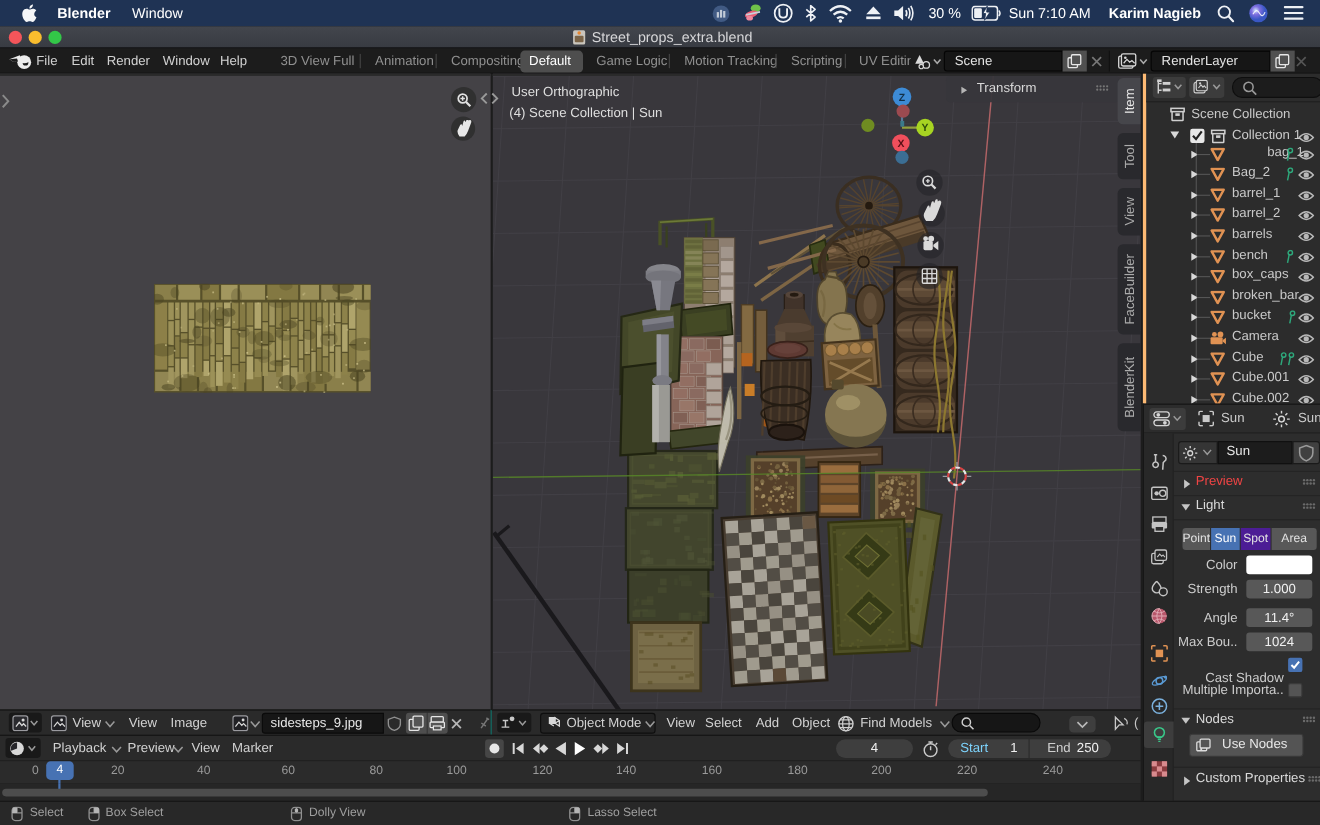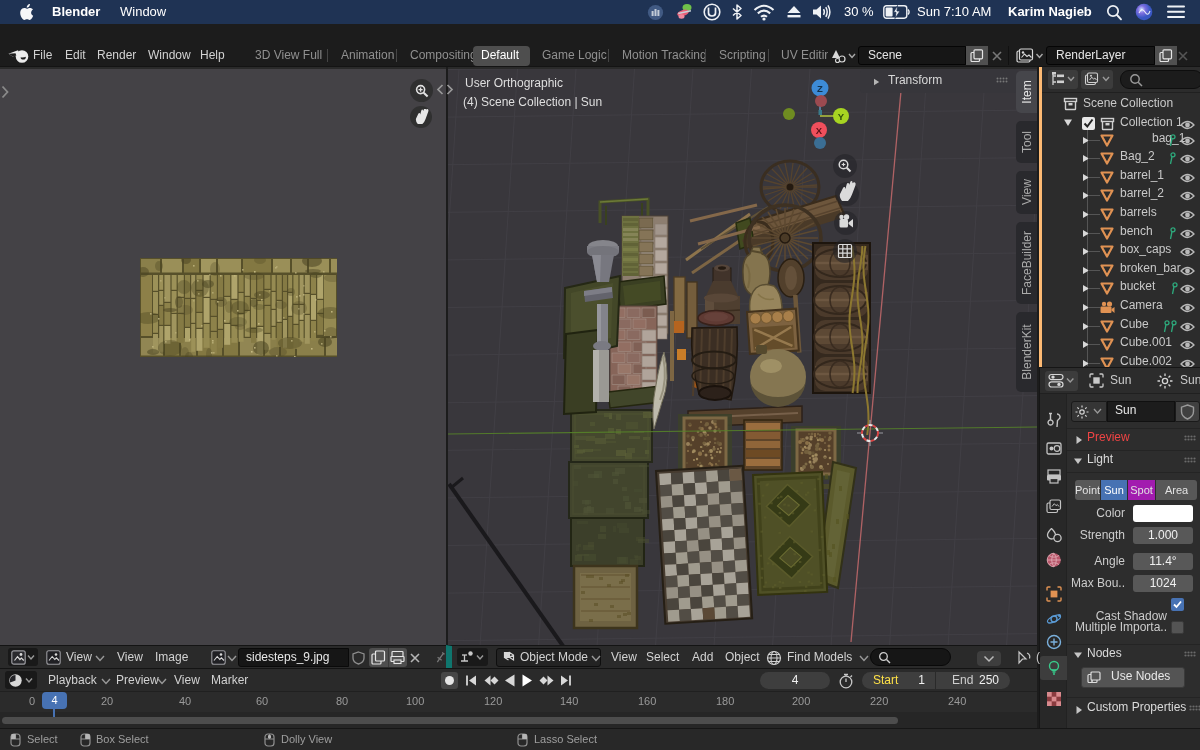--- a/index.html
+++ b/index.html
@@ -94,20 +94,33 @@
         <path d="M4 10 Q7 4 10 9 T15 8" fill="none" stroke="#fff" stroke-width="1.1" opacity=".85"></path>
       </svg>
 
     <svg class="abs" style="left:527px;top:5px;" width="19" height="14" viewBox="0 0 19 14">
         <rect x="0" y="0.5" width="18" height="2" rx="1" fill="#eef1f5"></rect>
         <rect x="0" y="5.8" width="18" height="2" rx="1" fill="#eef1f5"></rect>
         <rect x="0" y="11" width="18" height="2" rx="1" fill="#eef1f5"></rect>
       </svg>
   </div>
 
+  <div class="abs" style="left:0;top:24px;width:1200px;height:20px;background:linear-gradient(#43464d,#383b42);border-bottom:1px solid #17181c;">
+    <span class="abs" style="left:8px;top:4px;width:12px;height:12px;border-radius:50%;background:#f3555a;"></span>
+    <span class="abs" style="left:26px;top:4px;width:12px;height:12px;border-radius:50%;background:#f9bd2e;"></span>
+    <span class="abs" style="left:44px;top:4px;width:12px;height:12px;border-radius:50%;background:#33c748;"></span>
+    <span class="abs txt" style="left:520px;top:0;height:20px;line-height:20px;color:#d6d6d8;font-size:13px;">
+      <svg class="abs" style="left:0;top:3px;" width="13" height="14" viewBox="0 0 13 14">
+          <rect x="1" y="0.5" width="11" height="13" rx="1.5" fill="#c9c5bd"></rect>
+          <rect x="2.5" y="5.5" width="8" height="6" rx="1" fill="#7a6347"></rect>
+          <circle cx="6.5" cy="3" r="1.6" fill="#e8862f"></circle>
+        </svg>
+      <span class="abs" style="left:18px;top:0;">Street_props_extra.blend</span>
+    </span>
+  </div>
 
   <div class="abs" style="left:0;top:44px;width:1200px;height:23px;background:#1c1c1c;border-bottom:1px solid #141414;"></div>
   <div class="abs" id="topbar" style="left:0;top:44px;width:1200px;height:23px;font-size:12px;color:#d2d2d2;line-height:22px;">
 
     <svg class="abs" style="left:8px;top:3px;" width="22" height="17" viewBox="0 0 22 17">
         <circle cx="14" cy="9.5" r="6.3" fill="#ececec"></circle>
         <circle cx="15.2" cy="10" r="2.6" fill="#1c1c1c"></circle>
         <ellipse cx="14" cy="7.8" rx="5.2" ry="2.6" fill="#ececec"></ellipse>
         <polygon points="0.5,6.8 10,3.2 12,7.2 4.5,9.4" fill="#ececec"></polygon>
         <polygon points="0.5,6.8 7.5,6.2 8.3,8.6 4.5,9.4" fill="#1c1c1c"></polygon>
@@ -1497,21 +1510,21 @@
             <circle cx="1.5" cy="4.5" r="1.1"></circle>
             <circle cx="4.5" cy="4.5" r="1.1"></circle>
             <circle cx="7.5" cy="4.5" r="1.1"></circle>
             <circle cx="10.5" cy="4.5" r="1.1"></circle>
           </g>
         </svg>
       <span class="abs" style="left:0;top:78px;width:134px;height:1px;background:#242424;"></span>
 
       <span class="abs txt" style="left:8px;top:86px;width:25px;height:20px;background:#585858;border-radius:3px 0 0 3px;text-align:center;line-height:20px;color:#e2e2e2;font-size:11px;">Point</span>
       <span class="abs txt" style="left:34px;top:86px;width:26px;height:20px;background:#4772b3;text-align:center;line-height:20px;color:#fff;font-size:11px;">Sun</span>
-      <span class="abs txt" style="left:61px;top:86px;width:27px;height:20px;background:#a21caf;text-align:center;line-height:20px;color:#e2e2e2;font-size:11px;">Spot</span>
+      <span class="abs txt" style="left:61px;top:86px;width:27px;height:20px;background:#4c1d95;text-align:center;line-height:20px;color:#e2e2e2;font-size:11px;">Spot</span>
       <span class="abs txt" style="left:89px;top:86px;width:41px;height:20px;background:#585858;border-radius:0 3px 3px 0;text-align:center;line-height:20px;color:#e2e2e2;font-size:11px;">Area</span>
 
       <span class="abs txt" style="left:0;top:112px;width:58px;text-align:right;">Color</span>
       <span class="abs" style="left:66px;top:111px;width:60px;height:17px;background:#fff;border-radius:3px;"></span>
 
       <span class="abs txt" style="left:0;top:134px;width:58px;text-align:right;">Strength</span>
       <span class="abs txt" style="left:66px;top:133px;width:60px;height:17px;background:#585858;border-radius:3px;text-align:center;line-height:17px;color:#f0f0f0;">1.000</span>
 
       <span class="abs txt" style="left:0;top:160px;width:58px;text-align:right;">Angle</span>
       <span class="abs txt" style="left:66px;top:159px;width:60px;height:17px;background:#585858;border-radius:3px;text-align:center;line-height:17px;color:#f0f0f0;">11.4°</span>
@@ -1614,21 +1627,21 @@
         <rect x="1" y="6.5" width="13" height="5" rx="0.8" fill="#555" stroke="#e6e6e6" stroke-width="1.2"></rect>
         <rect x="4" y="10" width="7" height="3.5" fill="#555" stroke="#e6e6e6" stroke-width="1.1"></rect>
       </svg>
     <svg class="abs" style="left:409px;top:6px;" width="12" height="12" viewBox="0 0 12 12">
         <path d="M2 2 L10 10 M10 2 L2 10" stroke="#b5b5b5" stroke-width="1.6"></path>
       </svg>
     <svg class="abs" style="left:434px;top:5px;" width="13" height="13" viewBox="0 0 13 13">
         <path d="M5 1.5 L8 1.5 M6.5 1.5 L6.5 8 M4 8 L9 8 M6.5 8 L6.5 12" stroke="#777" stroke-width="1.3" transform="rotate(35 6.5 6.5)"></path>
       </svg>
   </div>
-  <div class="abs" id="vphdr" style="left:446px;top:645px;width:591px;height:23px;background:#2a2a2a;border-top:1px solid #141414;border-left:6px solid #0f766e;font-size:12px;color:#d2d2d2;line-height:22px;">
+  <div class="abs" id="vphdr" style="left:446px;top:645px;width:591px;height:23px;background:#2a2a2a;border-top:1px solid #141414;border-left:1px solid #0f766e;font-size:12px;color:#d2d2d2;line-height:22px;">
     <span class="abs" style="left:5px;top:2px;width:31px;height:18px;background:#191919;border-radius:3px;"></span>
     <svg class="abs" style="left:8px;top:4px;" width="26" height="15" viewBox="0 0 26 15">
         <path d="M1 11 L8 11 M4.5 11 L4.5 5" stroke="#c8c8c8" stroke-width="1.3"></path>
         <path d="M2 5 h5" stroke="#c8c8c8" stroke-width="1.3"></path>
         <circle cx="10.5" cy="3.5" r="2.2" fill="#c8c8c8"></circle>
         <path d="M17 5.5 l3 3.5 3 -3.5" fill="none" stroke="#999" stroke-width="1.4"></path>
       </svg>
     <span class="abs" style="left:44px;top:2px;width:105px;height:19px;border:1px solid #0e0e0e;border-radius:3px;background:#232323;"></span>
     <svg class="abs" style="left:50px;top:5px;" width="14" height="14" viewBox="0 0 14 14">
         <path d="M2.5 1.5 h5 v5 h-5 Z" fill="none" stroke="#d8d8d8" stroke-width="1.2"></path>
@@ -1710,21 +1723,21 @@
         <path d="M2 1.5 L9 6.5 L2 11.5 Z" fill="#d8d8d8"></path>
         <path d="M11 1.5 v10" stroke="#d8d8d8" stroke-width="1.8"></path>
       </svg>
 
     <span class="abs" style="left:760px;top:3px;width:70px;height:17px;background:#3e3e3e;border-radius:9px;text-align:center;line-height:17px;color:#f0f0f0;">4</span>
     <svg class="abs" style="left:838px;top:4px;" width="16" height="16" viewBox="0 0 16 16">
         <circle cx="8" cy="9" r="5.8" fill="none" stroke="#c8c8c8" stroke-width="1.3"></circle>
         <path d="M8 9 L8 5.5 M6 1.5 h4 M8 1.5 v1.6 M12.5 4 l1.5 -1.5" stroke="#c8c8c8" stroke-width="1.3"></path>
       </svg>
     <span class="abs" style="left:862px;top:3px;width:73px;height:17px;background:#3e3e3e;border-radius:9px 0 0 9px;line-height:17px;">
-        <i style="font-style:normal;position:absolute;left:11px;color:#fde047;">Start</i>
+        <i style="font-style:normal;position:absolute;left:11px;color:#7dd3fc;">Start</i>
         <i style="font-style:normal;position:absolute;right:10px;color:#f0f0f0;">1</i>
       </span>
     <span class="abs" style="left:936px;top:3px;width:74px;height:17px;background:#3e3e3e;border-radius:0 9px 9px 0;line-height:17px;">
         <i style="font-style:normal;position:absolute;left:16px;color:#cfcfcf;">End</i>
         <i style="font-style:normal;position:absolute;right:11px;color:#f0f0f0;">250</i>
       </span>
   </div>
   <div class="abs" id="ruler" style="left:0;top:691px;width:1037px;height:21px;background:#2b2b2b;border-top:1px solid #202020;font-size:11px;color:#9a9a9a;">
     <span class="abs txt" style="left:29px;top:3px;">0</span>
     <span class="abs txt" style="left:101px;top:3px;">20</span>

